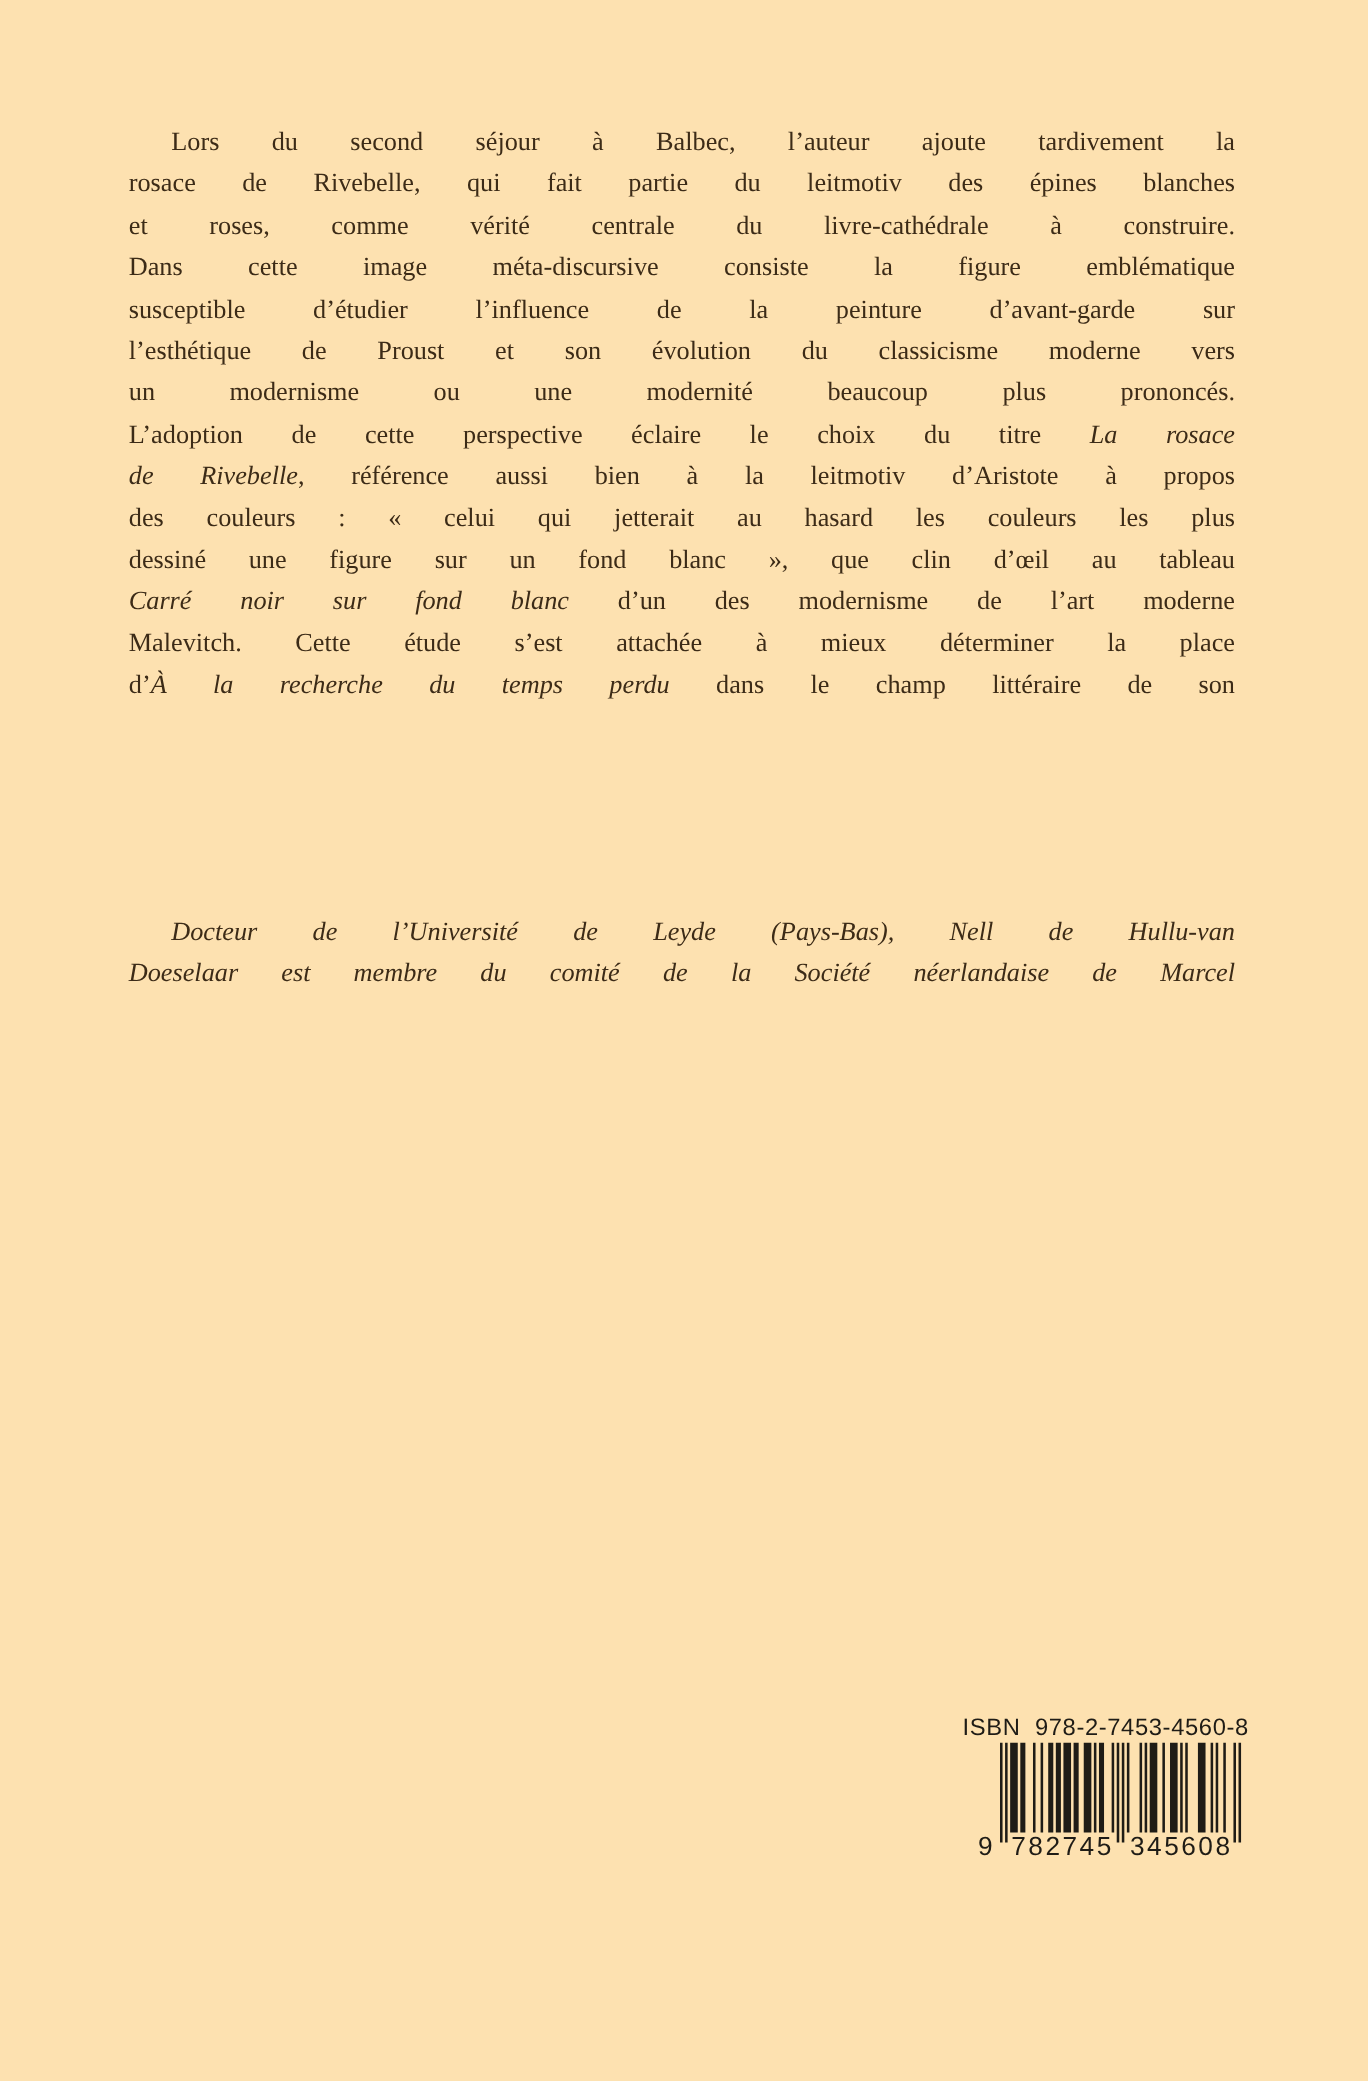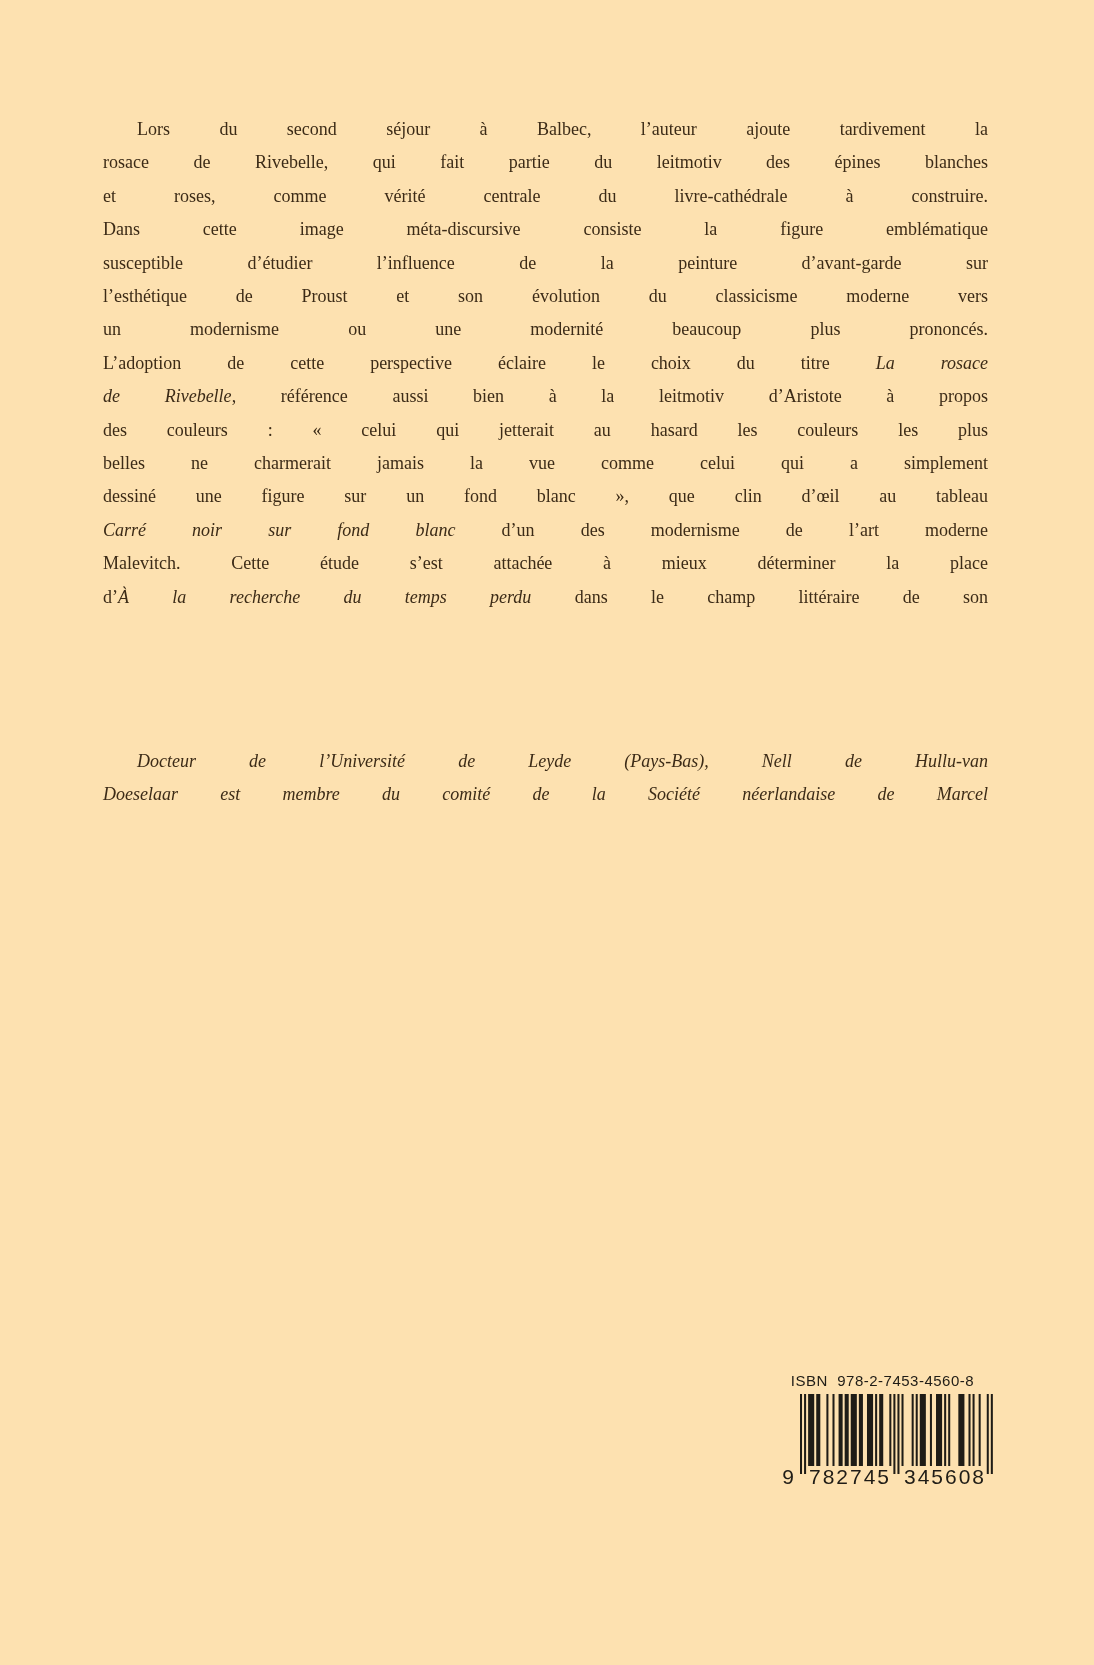--- a/index.html
+++ b/index.html
@@ -12,22 +12,21 @@
     width:1094px;height:1665px;
     background:var(--bg);
     font-family:"Liberation Serif","DejaVu Serif",serif;
     position:relative;
     overflow:hidden;
   }
   .page{position:absolute;inset:0;}
   .para{
     position:absolute;left:103px;width:885px;
     color:var(--ink);
-    font-size:18px;
-    margin-top:16px;
+    font-size:21px;
   }
   .synopsis{top:97px;}
   .bio{top:729px;font-style:italic;}
   .line{
     line-height:33.4px;
     text-align:left;
     white-space:normal;
   }
   .line.just{
     text-align:justify;
@@ -40,21 +39,21 @@
     position:absolute;left:103px;top:1456px;
     color:var(--ink);
     font-style:italic;
     font-size:27px;
     line-height:34px;
   }
   .isbn-label{
     position:absolute;left:770px;top:1372px;width:225px;
     text-align:center;
     font-family:"Liberation Sans","DejaVu Sans",sans-serif;
-    font-size:15px;
+    font-size:19px;
     letter-spacing:0.5px;
     color:var(--code);
     white-space:pre;
   }
   .barcode-svg{
     position:absolute;left:770px;top:1394px;
     width:225px;height:92px;
   }
   .barcode-svg text{
     font-family:"Liberation Sans","DejaVu Sans",sans-serif;
@@ -70,21 +69,20 @@
       <div class="line just indent"><span class="seg">Lors du second séjour à Balbec, l’auteur ajoute tardivement la</span></div>
       <div class="line just"><span class="seg">rosace de Rivebelle, qui fait partie du leitmotiv des épines blanches</span></div>
       <div class="line just"><span class="seg">et roses, comme vérité centrale du livre-cathédrale à construire.</span></div>
       <div class="line just"><span class="seg">Dans cette image méta-discursive consiste la figure emblématique</span></div>
       <div class="line just"><span class="seg">susceptible d’étudier l’influence de la peinture d’avant-garde sur</span></div>
       <div class="line just"><span class="seg">l’esthétique de Proust et son évolution du classicisme moderne vers</span></div>
       <div class="line just"><span class="seg">un modernisme ou une modernité beaucoup plus prononcés.</span></div>
       <div class="line just"><span class="seg">L’adoption de cette perspective éclaire le choix du titre </span><span class="seg it">La rosace</span></div>
       <div class="line just"><span class="seg it">de Rivebelle</span><span class="seg">, référence aussi bien à la leitmotiv d’Aristote à propos</span></div>
       <div class="line just"><span class="seg">des couleurs : « celui qui jetterait au hasard les couleurs les plus</span></div>
-      <div class="line just"><span class="seg">belles ne charmerait jamais la vue comme celui qui a simplement</span></div>
       <div class="line just"><span class="seg">dessiné une figure sur un fond blanc », que clin d’œil au tableau</span></div>
       <div class="line just"><span class="seg it">Carré noir sur fond blanc</span><span class="seg"> d’un des modernisme de l’art moderne</span></div>
       <div class="line just"><span class="seg">Malevitch. Cette étude s’est attachée à mieux déterminer la place</span></div>
       <div class="line just"><span class="seg">d’</span><span class="seg it">À la recherche du temps perdu</span><span class="seg"> dans le champ littéraire de son</span></div>
     </div>
 
   <div class="para bio" id="bio">
       <div class="line just indent"><span class="seg">Docteur de l’Université de Leyde (Pays-Bas), Nell de Hullu-van</span></div>
       <div class="line just"><span class="seg">Doeselaar est membre du comité de la Société néerlandaise de Marcel</span></div>
     </div>

